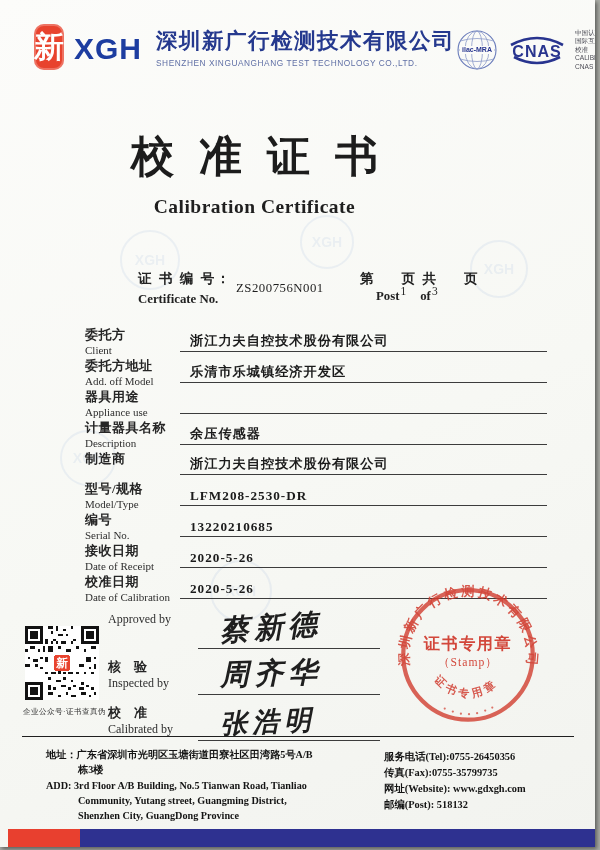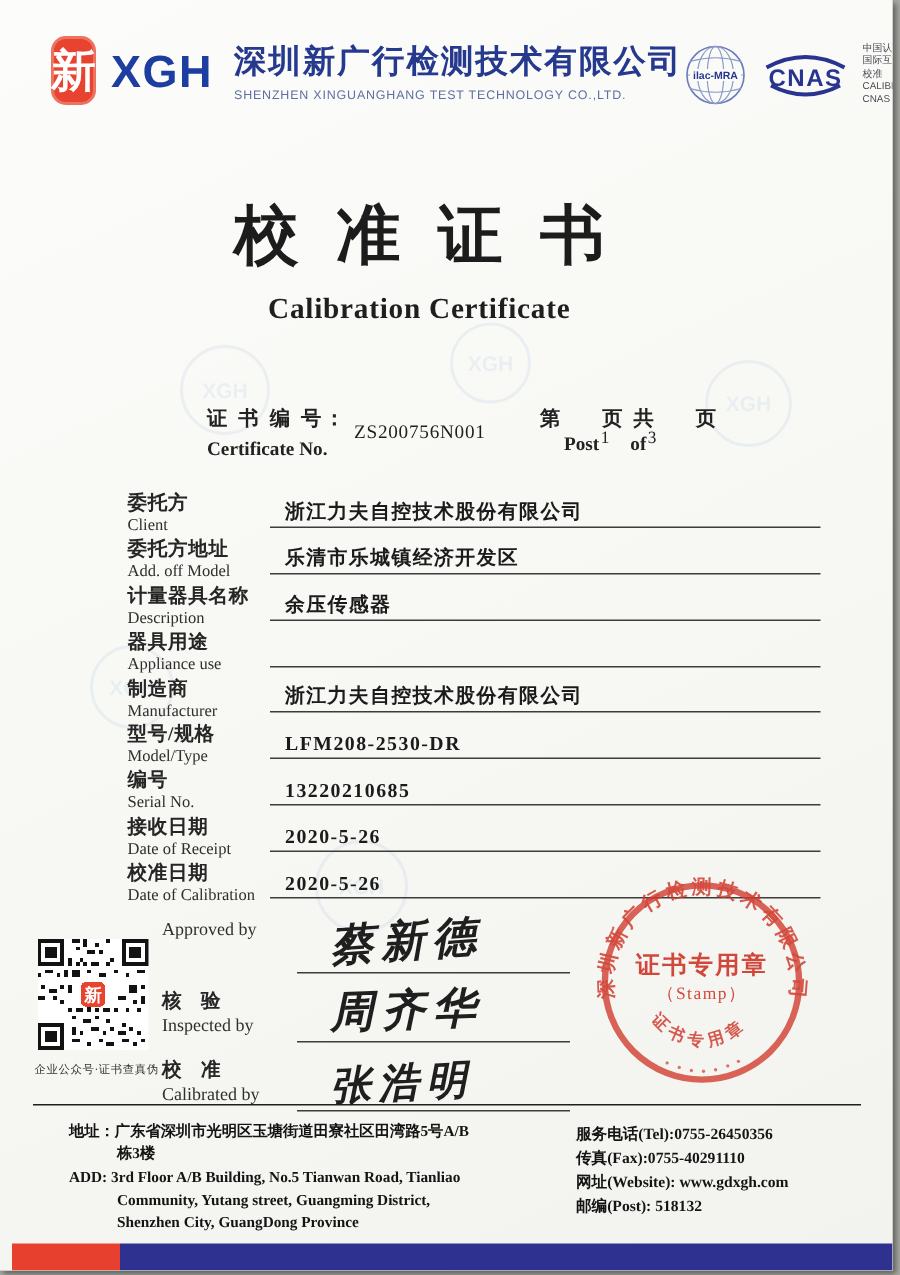--- a/index.html
+++ b/index.html
@@ -21,21 +21,21 @@
     font-size:30px;margin:8px 0 0 10px;letter-spacing:1px;}
   .co-block{margin:2px 0 0 14px;}
   .co-cn{font-family:"Liberation Sans",sans-serif;font-weight:bold;color:#25398e;
     font-size:21.5px;letter-spacing:1.5px;white-space:nowrap;}
   .co-en{font-family:"Liberation Sans",sans-serif;color:#5f6fa5;font-size:8.3px;
     letter-spacing:.55px;margin-top:3px;white-space:nowrap;}
   .badges{margin-left:auto;display:flex;align-items:center;gap:7px;margin-top:4px;}
   .accr{font-family:"Liberation Sans",sans-serif;font-size:6.6px;color:#4c4c55;line-height:1.3;white-space:nowrap;}
 
   
-  .title-wrap{position:absolute;top:128px;left:0;width:509px;text-align:center;padding-left:25px;}
+  .title-wrap{position:absolute;top:128px;left:0;width:509px;text-align:center;}
   .title-cn{font-size:43px;font-weight:bold;color:#1c1c1c;letter-spacing:25px;padding-left:25px;}
   .title-en{font-size:19.5px;font-weight:bold;color:#1f1f1f;margin-top:10px;letter-spacing:.5px;}
 
   
   .certline{position:absolute;top:270px;left:138px;width:420px;height:38px;}
   .cno{position:absolute;left:0;top:0;}
   .cno-cn{font-size:13.5px;font-weight:bold;letter-spacing:2px;color:#222;}
   .cno-en{font-size:12.8px;font-weight:bold;color:#222;margin-top:4px;}
   .cno-val{position:absolute;left:98px;top:11px;font-size:12.8px;color:#1e1e1e;letter-spacing:.5px;}
   .pgct{position:absolute;left:222px;top:0;}
@@ -174,42 +174,41 @@
           <div class="flab-cn">委托方地址</div>
       <div class="flab-en">Add. off Model</div>
         </div>
       <div class="fline">
           <span class="fval">乐清市乐城镇经济开发区</span>
         </div>
     </div>
 
     <div class="frow">
       <div>
+          <div class="flab-cn">器具用途</div>
+      <div class="flab-en">Appliance use</div>
+        </div>
+      <div class="fline">
+          <span class="fval"></span>
+        </div>
+    </div>
+
+    <div class="frow">
+      <div>
           <div class="flab-cn">计量器具名称</div>
       <div class="flab-en">Description</div>
         </div>
       <div class="fline">
           <span class="fval">余压传感器</span>
         </div>
     </div>
 
     <div class="frow">
       <div>
-          <div class="flab-cn">器具用途</div>
-      <div class="flab-en">Appliance use</div>
-        </div>
-      <div class="fline">
-          <span class="fval"></span>
-        </div>
-    </div>
-
-    <div class="frow">
-      <div>
           <div class="flab-cn">制造商</div>
-      <div class="flab-en">Manufacturer</div>
         </div>
       <div class="fline">
           <span class="fval">浙江力夫自控技术股份有限公司</span>
         </div>
     </div>
 
     <div class="frow">
       <div>
           <div class="flab-cn">型号/规格</div>
       <div class="flab-en">Model/Type</div>
@@ -384,21 +383,21 @@
 
   <div class="fdivider"></div>
 
   <div class="faddr">
     <div class="hang">地址：广东省深圳市光明区玉塘街道田寮社区田湾路5号A/B栋3楼</div>
     <div class="hang">ADD:  3rd Floor A/B Building, No.5 Tianwan Road, Tianliao Community, Yutang street, Guangming District, Shenzhen City,  GuangDong Province</div>
   </div>
 
   <div class="fright">
     <div>服务电话(Tel):0755-26450356</div>
-    <div>传真(Fax):0755-40291110</div>
+    <div>传真(Fax):0755-35799735</div>
     <div>网址(Website): www.gdxgh.com</div>
     <div>邮编(Post): 518132</div>
   </div>
 
   <div class="bar-red"></div>
   <div class="bar-blue"></div>
 
 </div>
 
 </body></html>

